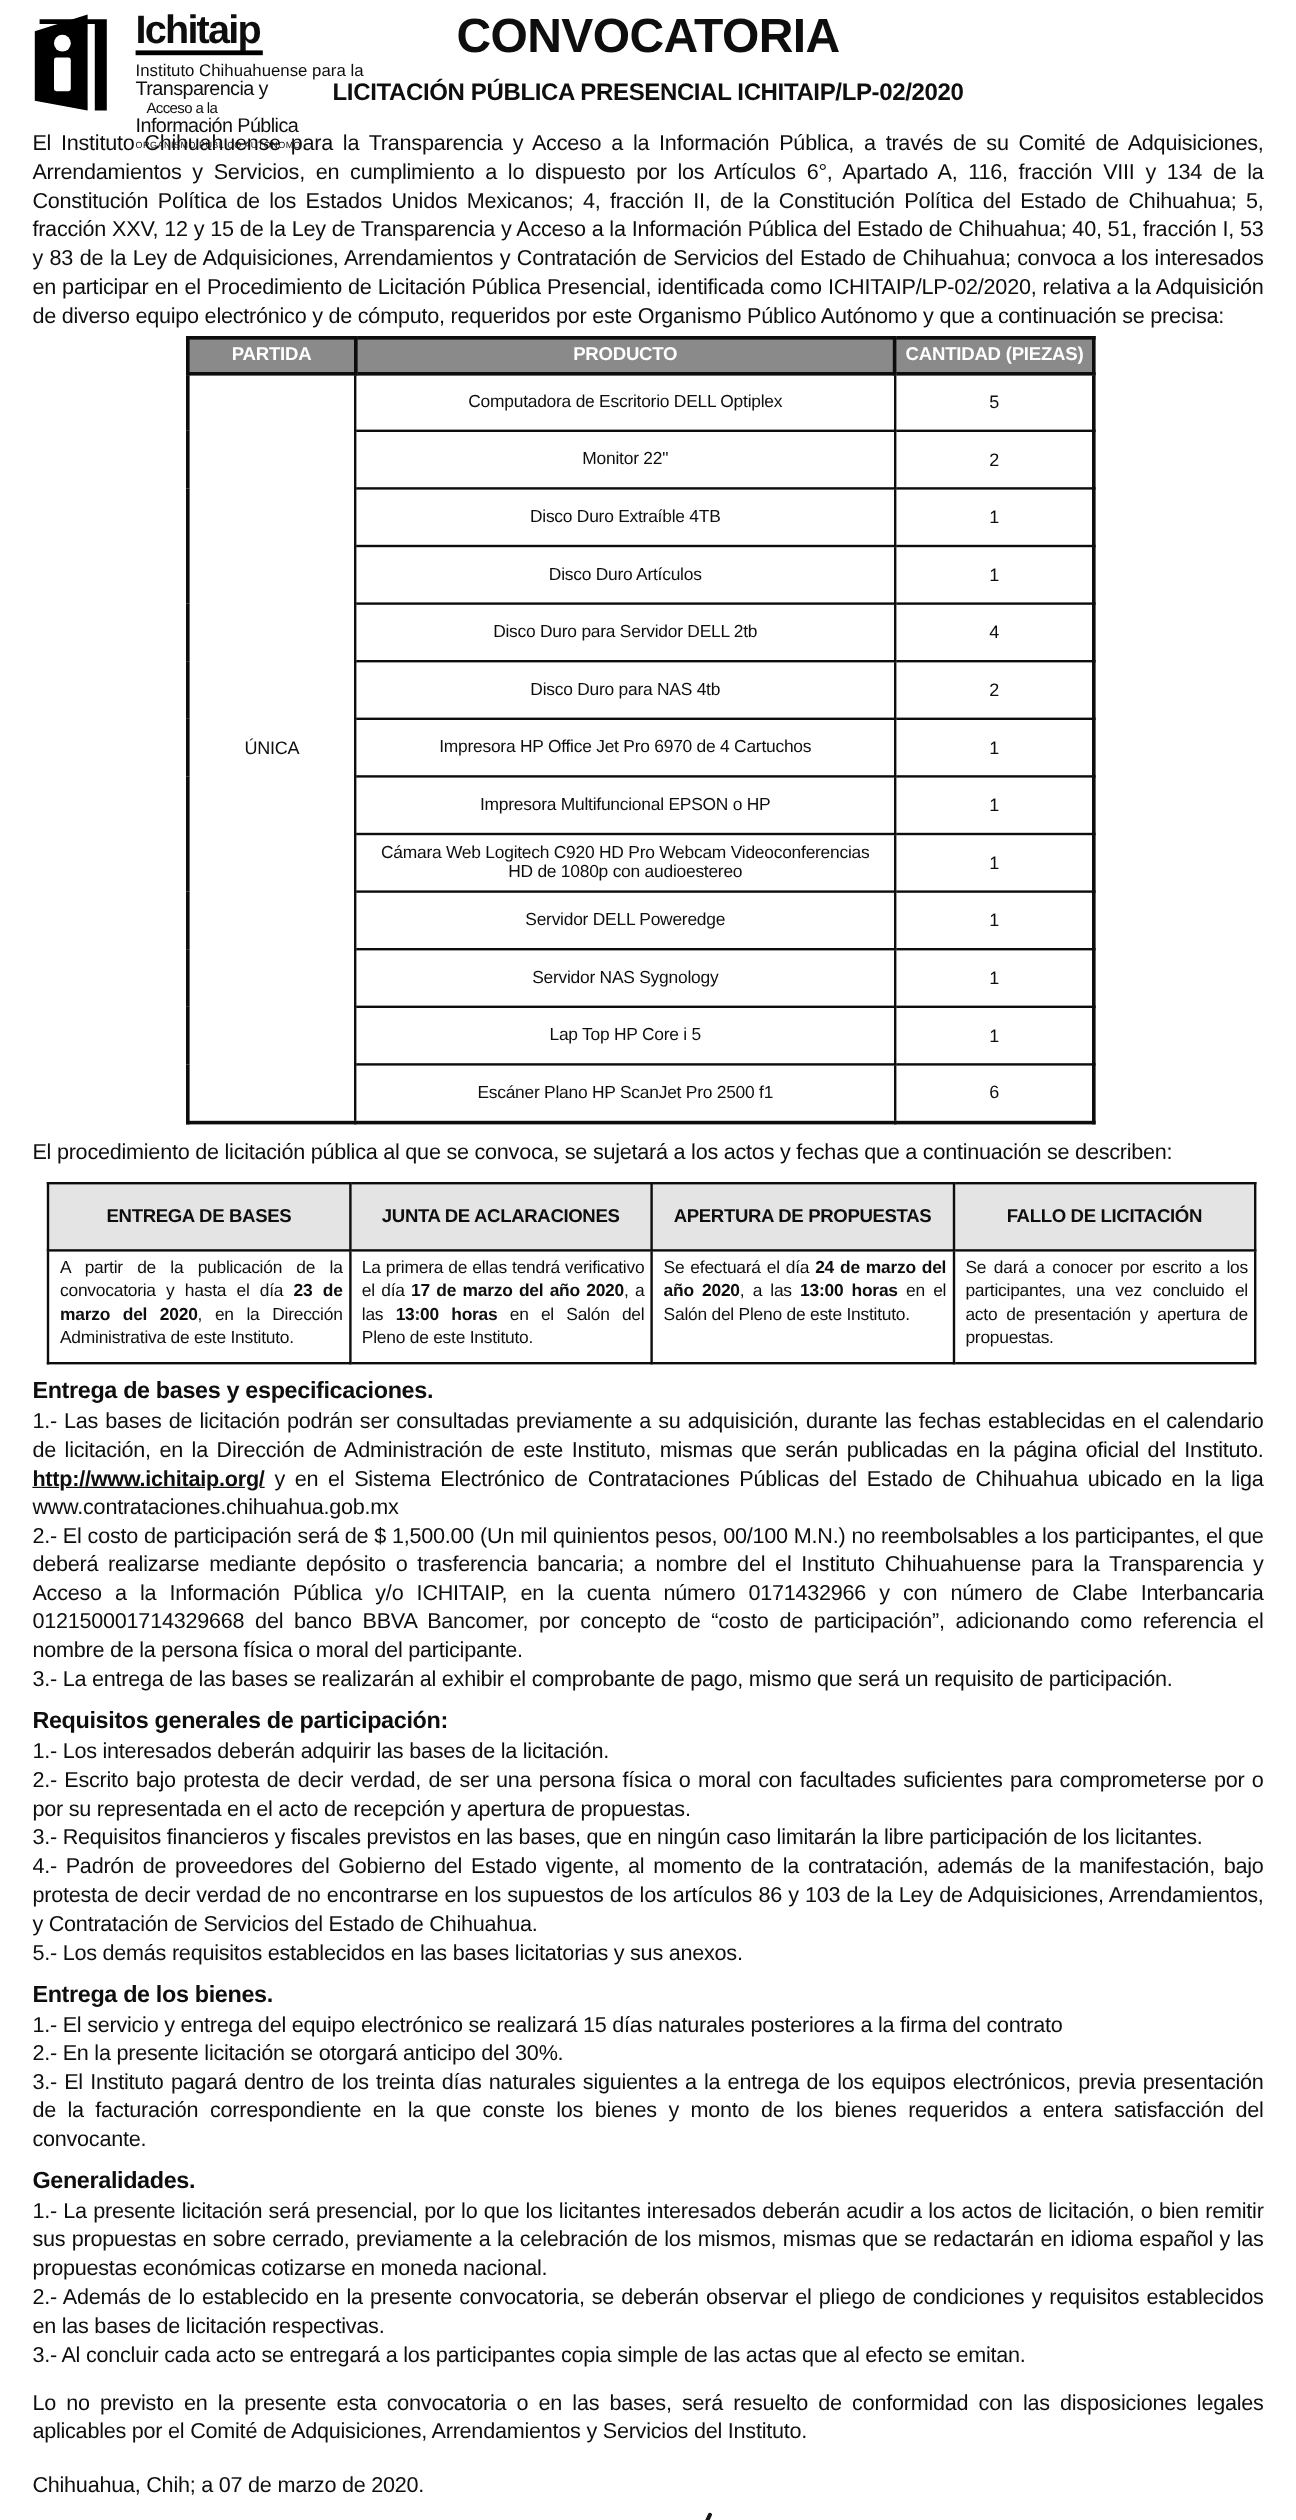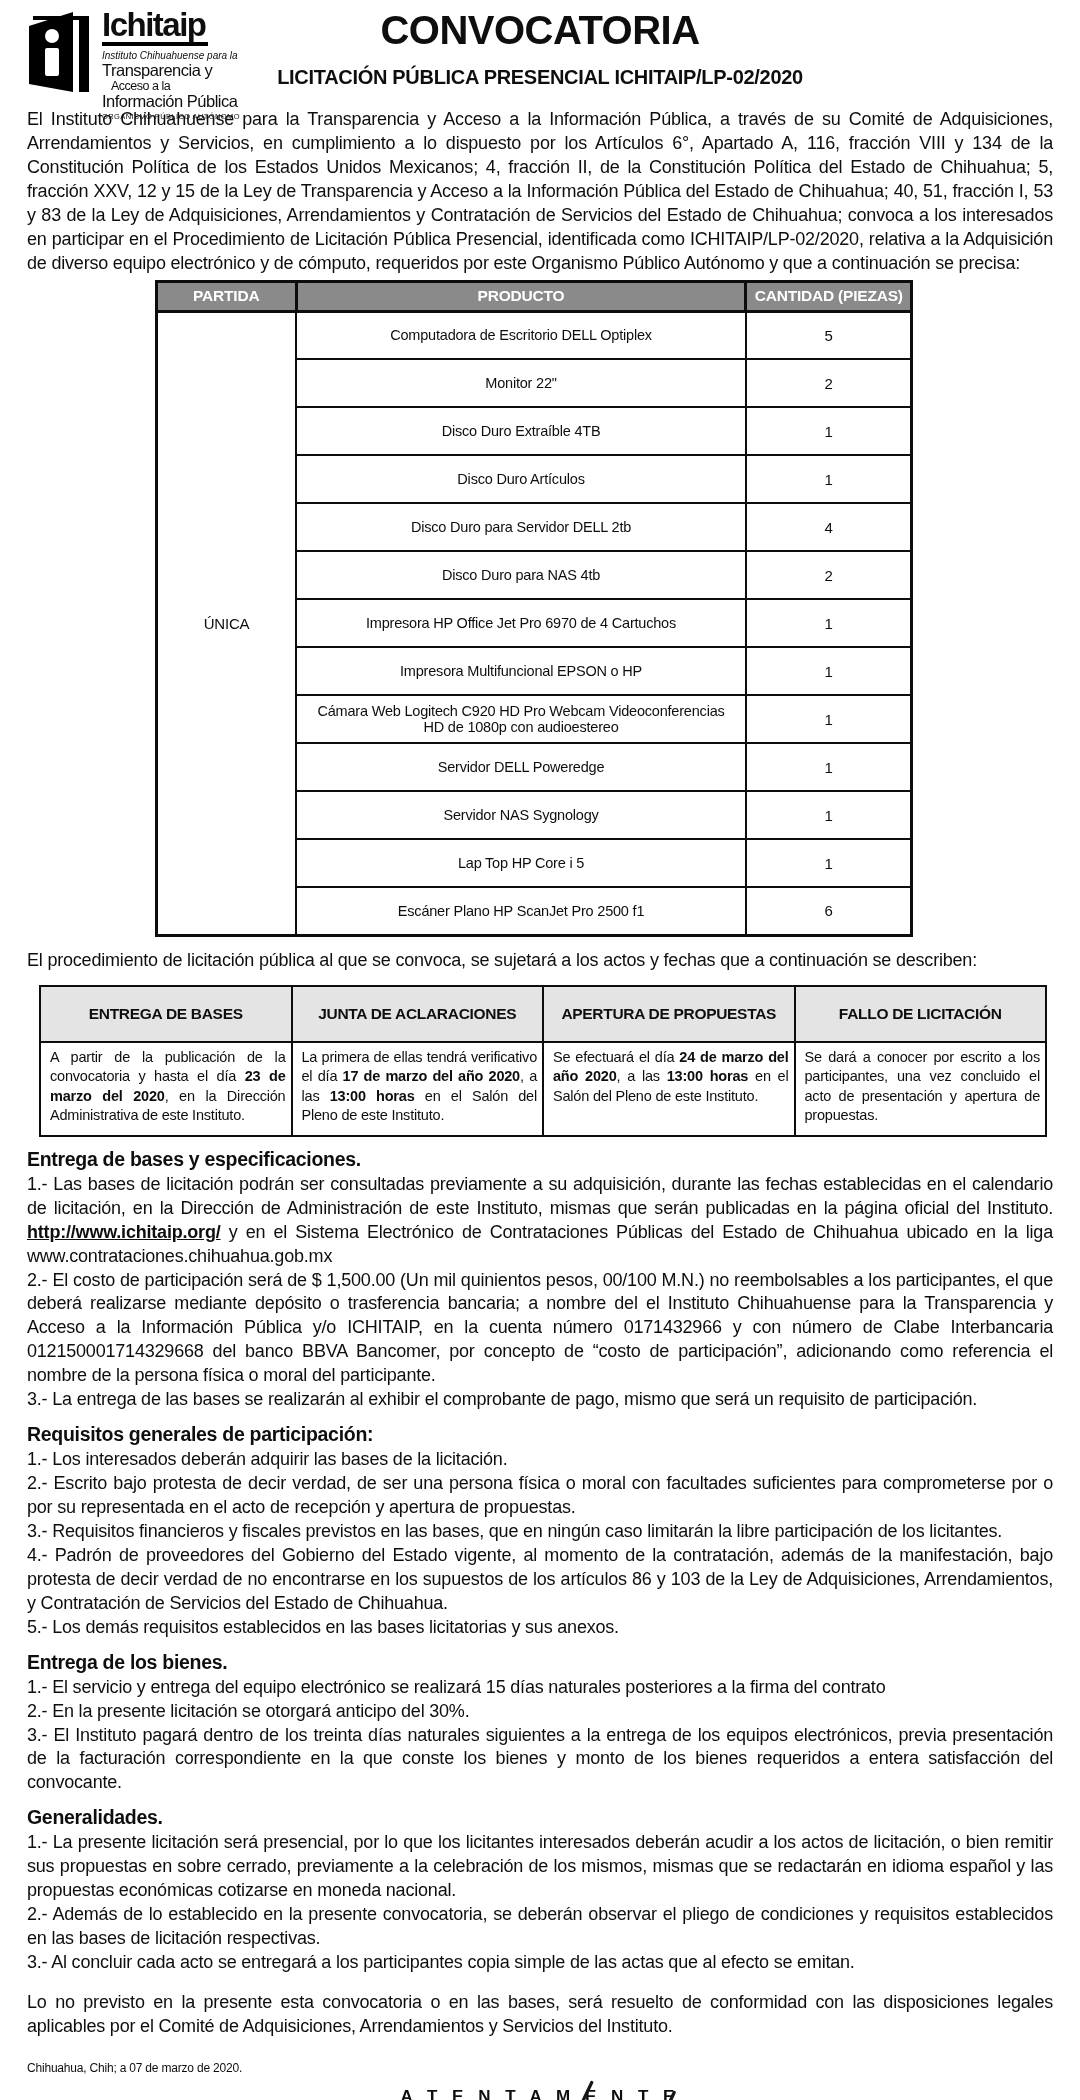--- a/index.html
+++ b/index.html
@@ -7,25 +7,25 @@
   body {
     width: 1080px; min-height: 2100px;
     font-family: "Liberation Sans", sans-serif;
     color: #0e0e0e;
     letter-spacing: -0.2px;
   }
   .page { position: relative; width: 1080px; min-height: 2100px; padding: 6px 27px 0 27px; overflow: hidden; }
 
   
   .doc-header { position: relative; height: 96px; }
-  .logo { position: absolute; left: -2px; top: 2px; display: flex; align-items: flex-start; }
+  .logo { position: absolute; left: -2px; top: 2px; display: flex; align-items: flex-start; gap: 11px; }
   .logo-mark { width: 72px; height: 88px; }
   .logo-text { margin-left: 5px; line-height: 1; }
   .brand { font-size: 33px; font-weight: bold; letter-spacing: -1.5px; border-bottom: 4px solid #000; display: inline-block; padding: 0 2px 1px 0; margin-bottom: 4px; }
-  .lg-small { font-size: 10px; letter-spacing: 0; margin: 1px 0; font-style: italic; }
+  .lg-small { font-size: 14px; letter-spacing: 0; margin: 1px 0; }
   .lg-med1 { font-size: 16.5px; letter-spacing: -0.5px; margin: 1px 0; }
   .lg-med2 { font-size: 12.5px; letter-spacing: -0.5px; margin: 1px 0 1px 9px; }
   .lg-med3 { font-size: 16.5px; letter-spacing: -0.5px; margin: 1px 0; }
   .lg-tiny { font-size: 7.5px; letter-spacing: 0.4px; margin: 3px 0 0 0; }
   .title { text-align: center; font-weight: bold; font-size: 40px; letter-spacing: -0.5px; padding-top: 2px; }
   .subtitle { text-align: center; font-weight: bold; font-size: 20px; margin-top: 13px; letter-spacing: -0.3px; }
 
   
   .para { font-size: 18px; line-height: 1.33; text-align: justify; margin: 6px 0 0 0; }
   .sec-head { font-size: 19.5px; font-weight: bold; margin: 11px 0 2px 0; letter-spacing: -0.3px; }
@@ -38,21 +38,21 @@
   table.ptable td { border: 2px solid #0d0d0d; text-align: center; vertical-align: middle; font-size: 14.5px; height: 48px; padding: 2px 10px; letter-spacing: -0.2px; }
   table.ptable td.qty { font-size: 15px; }
   table.ptable td.partida { font-size: 15px; }
 
   
   table.stable { border-collapse: collapse; table-layout: fixed; width: 1008px; margin: 12px 0 0 12px; border: 2px solid #0d0d0d; }
   table.stable th { background: #e4e4e4; font-weight: bold; font-size: 15.5px; border: 2px solid #0d0d0d; height: 30px; padding: 18px 4px; letter-spacing: -0.3px; }
   table.stable td { border: 2px solid #0d0d0d; vertical-align: top; font-size: 14.5px; line-height: 1.35; text-align: justify; padding: 5px 5px 9px 9px; letter-spacing: -0.2px; }
 
   .closing { margin-top: 16px; }
-  .date-line { font-size: 12px; margin-top: 22px; }
+  .date-line { font-size: 18px; margin-top: 22px; }
 
   
   .sig-block { position: relative; text-align: center; margin-top: 8px; }
   .atentamente { font-weight: bold; font-size: 17px; letter-spacing: 5px; }
   .sig-line { font-weight: bold; font-size: 16.5px; line-height: 1.45; letter-spacing: -0.2px; }
   .sig-svg { position: absolute; left: 398px; top: -24px; width: 330px; height: 252px; pointer-events: none; }
 </style>
 </head>
 <body>
 

